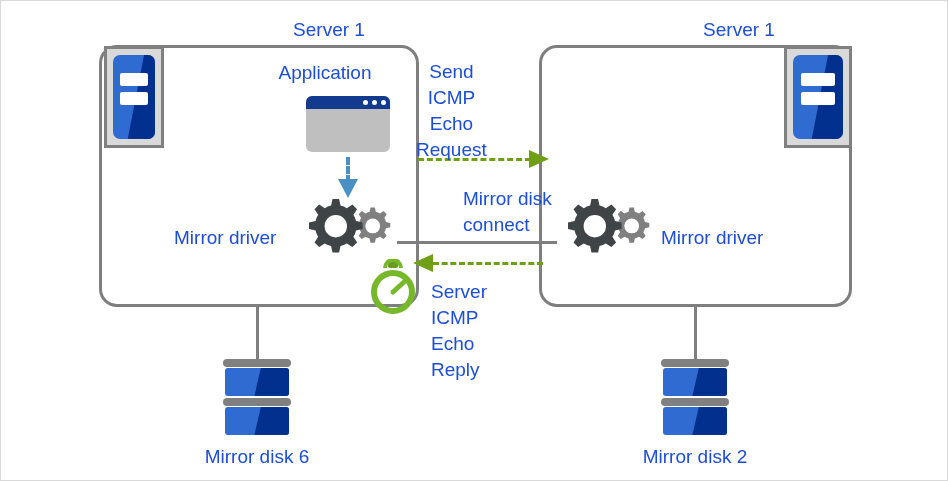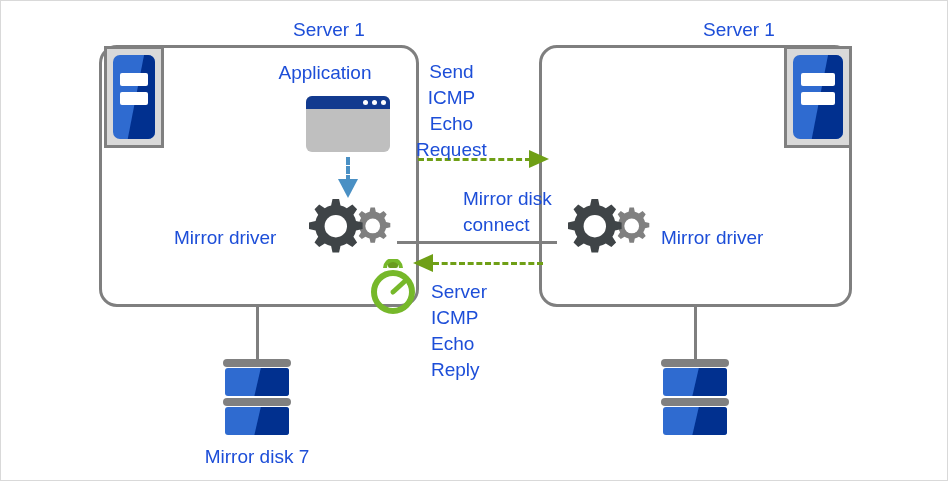--- a/index.html
+++ b/index.html
@@ -206,21 +206,21 @@
   <div class="disk" style="left:222px; top:358px; width:68px; height:76px;">
     <div class="plate" style="top:0px;"></div>
     <div class="slab" style="top:9px;">
       <div class="shade"></div>
     </div>
     <div class="plate" style="top:39px;"></div>
     <div class="slab" style="top:48px;">
       <div class="shade"></div>
     </div>
   </div>
-  <div class="lbl center" style="left:156px; top:443px; width:200px;">Mirror disk 7</div>
+  <div class="lbl center" style="left:156px; top:443px; width:200px;">Mirror disk 6</div>
 
   <div class="server-box" style="left:538px; top:44px; width:313px; height:262px;"></div>
 
   <div class="server-icon" style="left:783px; top:45px; width:68px; height:102px;">
     <div class="body">
       <div class="shade"></div>
       <div class="bar b1"></div>
       <div class="bar b2"></div>
     </div>
   </div>
@@ -242,20 +242,21 @@
   <div class="disk" style="left:660px; top:358px; width:68px; height:76px;">
     <div class="plate" style="top:0px;"></div>
     <div class="slab" style="top:9px;">
       <div class="shade"></div>
     </div>
     <div class="plate" style="top:39px;"></div>
     <div class="slab" style="top:48px;">
       <div class="shade"></div>
     </div>
   </div>
+  <div class="lbl center" style="left:594px; top:443px; width:200px;">Mirror disk 2</div>
 
   <div class="hline" style="left:396px; top:240px; width:160px;"></div>
 
   <div class="dash-h" style="left:417px; top:157px; width:113px;"></div>
   <svg class="arrow-svg" style="left:528px; top:149px;" width="22" height="20">
     <polygon points="0,0 20,9 0,18" fill="#6f9f16"></polygon>
   </svg>
 
   <div class="dash-h" style="left:432px; top:261px; width:110px;"></div>
   <svg class="arrow-svg" style="left:412px; top:253px;" width="22" height="20">

